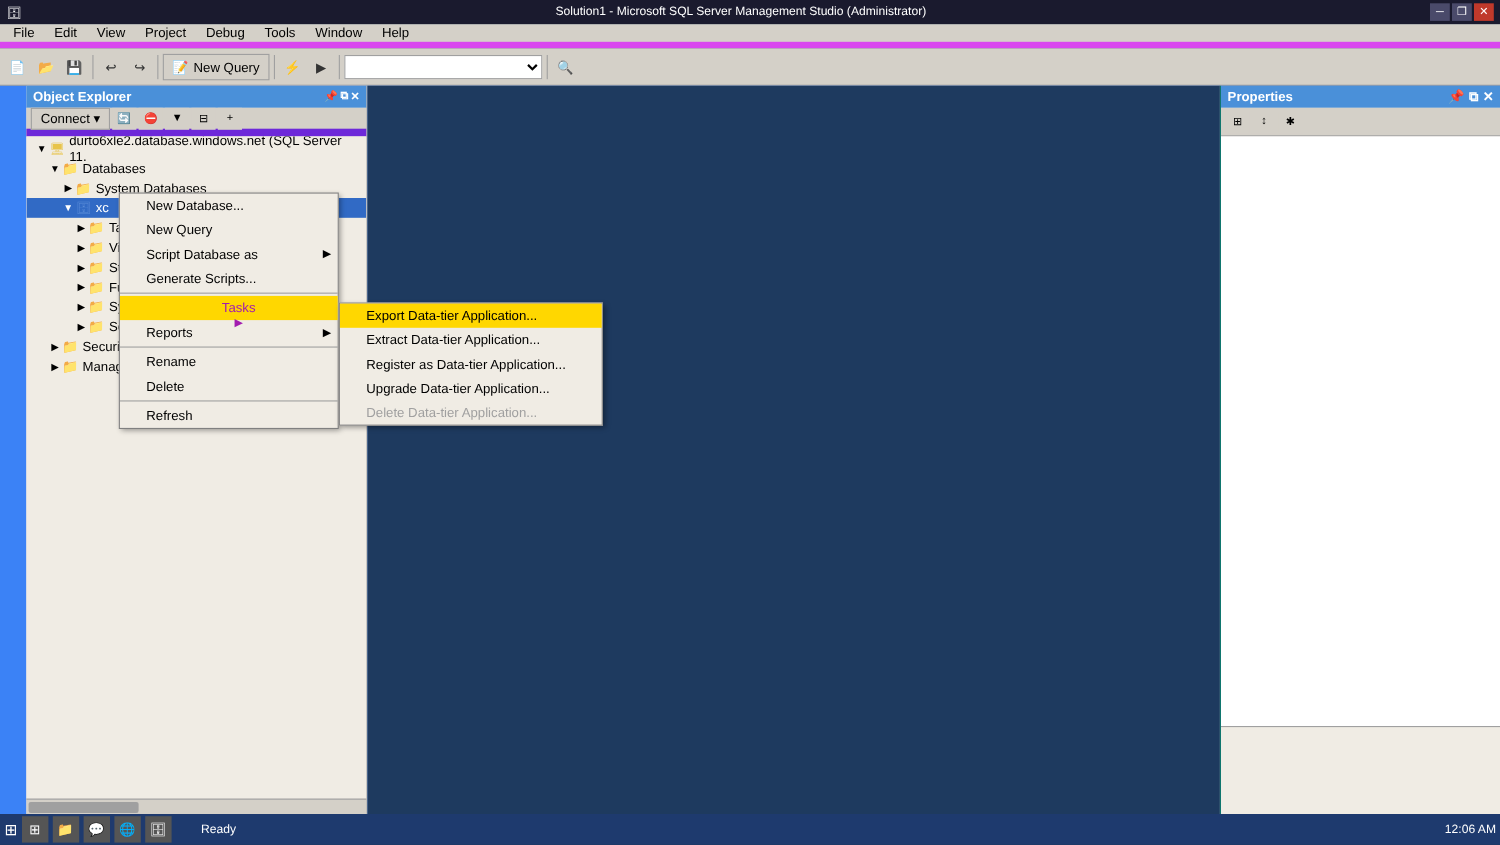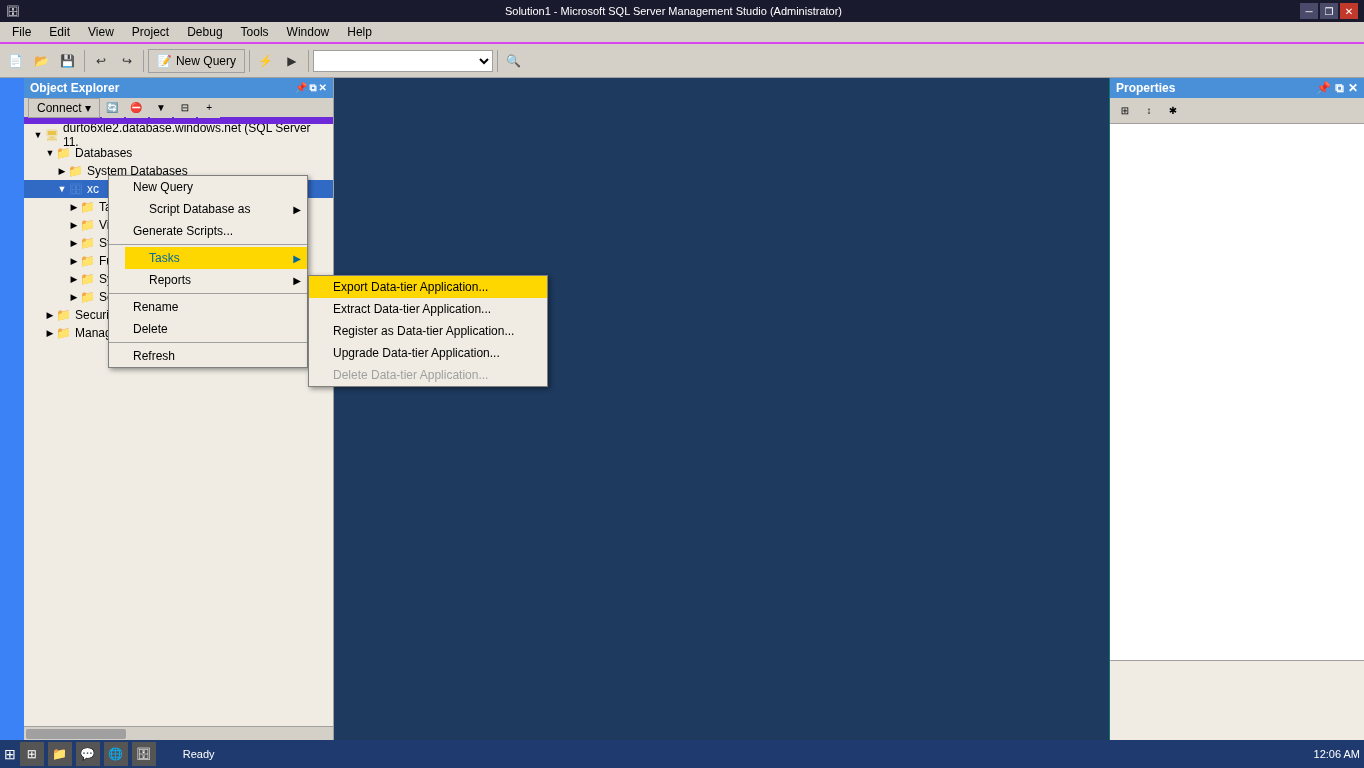--- a/index.html
+++ b/index.html
@@ -26,21 +26,21 @@
     .title-bar-btn.close { background: #c0392b; }
 
     
     .menu-bar {
       background: #d4d0c8;
       height: 22px;
       display: flex;
       align-items: center;
       padding: 0 4px;
       gap: 2px;
-      border-bottom: 2px solid #d946ef;
+      border-bottom: 6px solid #d946ef;
     }
     .menu-item {
       padding: 2px 8px;
       font-size: 12px;
       color: #000;
       cursor: pointer;
       height: 100%;
       display: flex;
       align-items: center;
     }
@@ -165,21 +165,21 @@
       font-size: 12px;
       color: #000;
       display: flex;
       align-items: center;
       justify-content: space-between;
       height: 22px;
     }
     .ctx-item.disabled { color: #a0a0a0; cursor: default; }
     .ctx-separator { height: 1px; background: #a0a0a0; margin: 2px 0; }
     .ctx-arrow { font-size: 10px; }
-    .ctx-item.has-submenu { padding-right: 6px; margin-left: 16px; }
+    .ctx-item.has-submenu { padding-right: 6px; }
 
     
     .submenu {
       position: absolute;
       left: 308px;
       top: 275px;
       background: #f0ece4;
       border: 1px solid #808080;
       box-shadow: 2px 2px 5px rgba(0,0,0,0.4);
       z-index: 101;
@@ -425,31 +425,34 @@
       <div style="width:100px; height:10px; background:#a0a0a0; border-radius:2px;"></div>
     </div>
   </div>
 
   <div class="main-content"></div>
 
 </div>
 
 <div class="context-menu">
   <div class="ctx-item">
+    <span>New Database...</span>
+  </div>
+  <div class="ctx-item">
     <span>New Query</span>
   </div>
   <div class="ctx-item has-submenu">
     <span>Script Database as</span>
     <span class="ctx-arrow">▶</span>
   </div>
   <div class="ctx-item">
     <span>Generate Scripts...</span>
   </div>
   <div class="ctx-separator"></div>
-  <div class="ctx-item has-submenu" style="background:#ffd700; color:#0369a1;">
+  <div class="ctx-item has-submenu" style="background:#ffd700; color:#a21caf;flex-direction:column;">
     <span>Tasks</span>
     <span class="ctx-arrow">▶</span>
   </div>
   <div class="ctx-item has-submenu">
     <span>Reports</span>
     <span class="ctx-arrow">▶</span>
   </div>
   <div class="ctx-separator"></div>
   <div class="ctx-item">
     <span>Rename</span>

